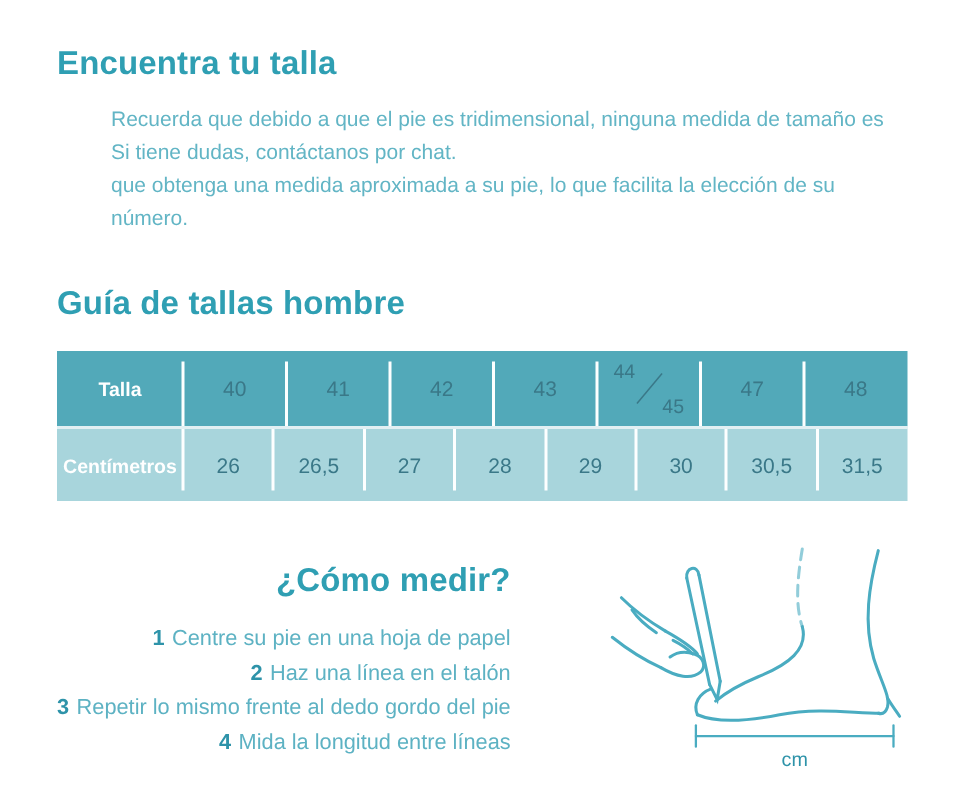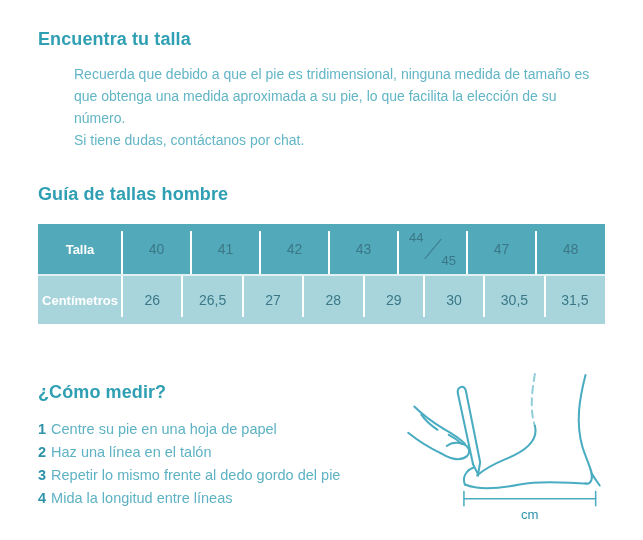--- a/index.html
+++ b/index.html
@@ -5,21 +5,21 @@
   * { box-sizing: border-box; margin: 0; padding: 0; }
   html, body { width: 643px; height: 540px; overflow: hidden; }
   body {
     background: #ffffff;
     font-family: "Liberation Sans", sans-serif;
     -webkit-font-smoothing: antialiased;
   }
   .page { padding: 29px 38px 0 38px; width: 643px; }
 
   .section-title {
-    font-size: 18px;
+    font-size: 22px;
     font-weight: bold;
     color: #2f9fb3;
     letter-spacing: 0.1px;
   }
   .intro { margin-top: 13px; }
   .intro-line {
     font-size: 14px;
     line-height: 22px;
     color: #62b5c5;
     margin-left: 36px;
@@ -60,39 +60,39 @@
   .split-cell .sp-top    { position: absolute; top: 6px;  left: 11px;  font-size: 13px; }
   .split-cell .sp-bottom { position: absolute; bottom: 6px; right: 11px; font-size: 13px; }
   .split-cell .sp-slash {
     position: absolute; top: 50%; left: 50%;
     width: 26px; height: 0;
     border-top: 1.5px solid #3a7888;
     transform: translate(-50%, -50%) rotate(-50deg);
   }
 
   
-  .bottom { display: flex; justify-content: space-between; margin-top: 58px; }
+  .bottom { display: flex; justify-content: space-between; margin-top: 40px; text-align: right; }
   .steps { margin-top: 15px; }
   .step { font-size: 14.5px; line-height: 23px; color: #5db2c3; }
   .step .num { font-weight: bold; color: #2e93a9; margin-right: 5px; }
 
   .illu { width: 205px; margin-top: -12px; margin-right: -5px; flex: 0 0 auto; }
   .illu svg { display: block; }
 </style>
 </head>
 <body>
 
 <div class="page">
 
   <div class="section-title">Encuentra tu talla</div>
 
   <div class="intro">
     <div class="intro-line">Recuerda que debido a que el pie es tridimensional, ninguna medida de tamaño es</div>
+    <div class="intro-line">Si tiene dudas, contáctanos por chat.</div>
     <div class="intro-line">que obtenga una medida aproximada a su pie, lo que facilita la elección de su número.</div>
-    <div class="intro-line">Si tiene dudas, contáctanos por chat.</div>
   </div>
 
   <div class="section-title guide-heading">Guía de tallas hombre</div>
 
   <div class="size-table">
     <div class="t-row head">
       <div class="t-cell lab">Talla</div>
       <div class="t-cell">40</div>
       <div class="t-cell">41</div>
       <div class="t-cell">42</div>

